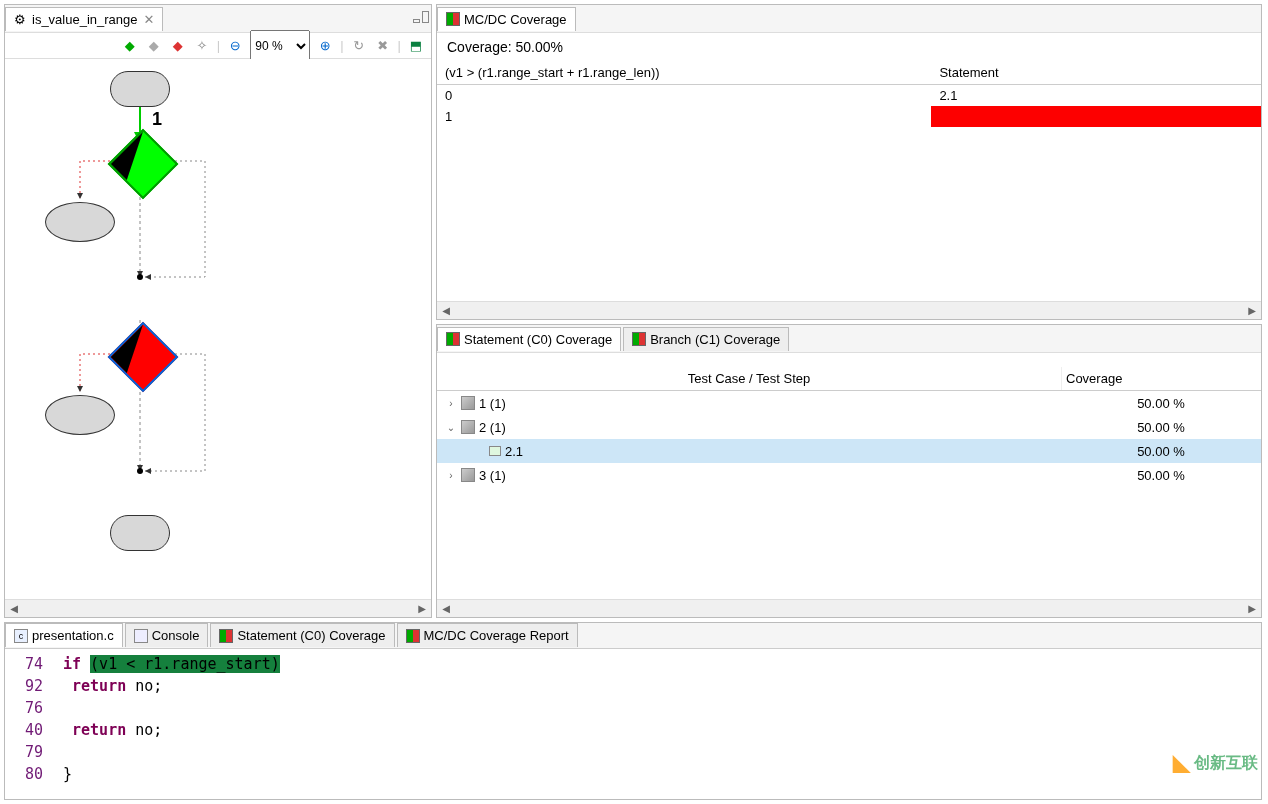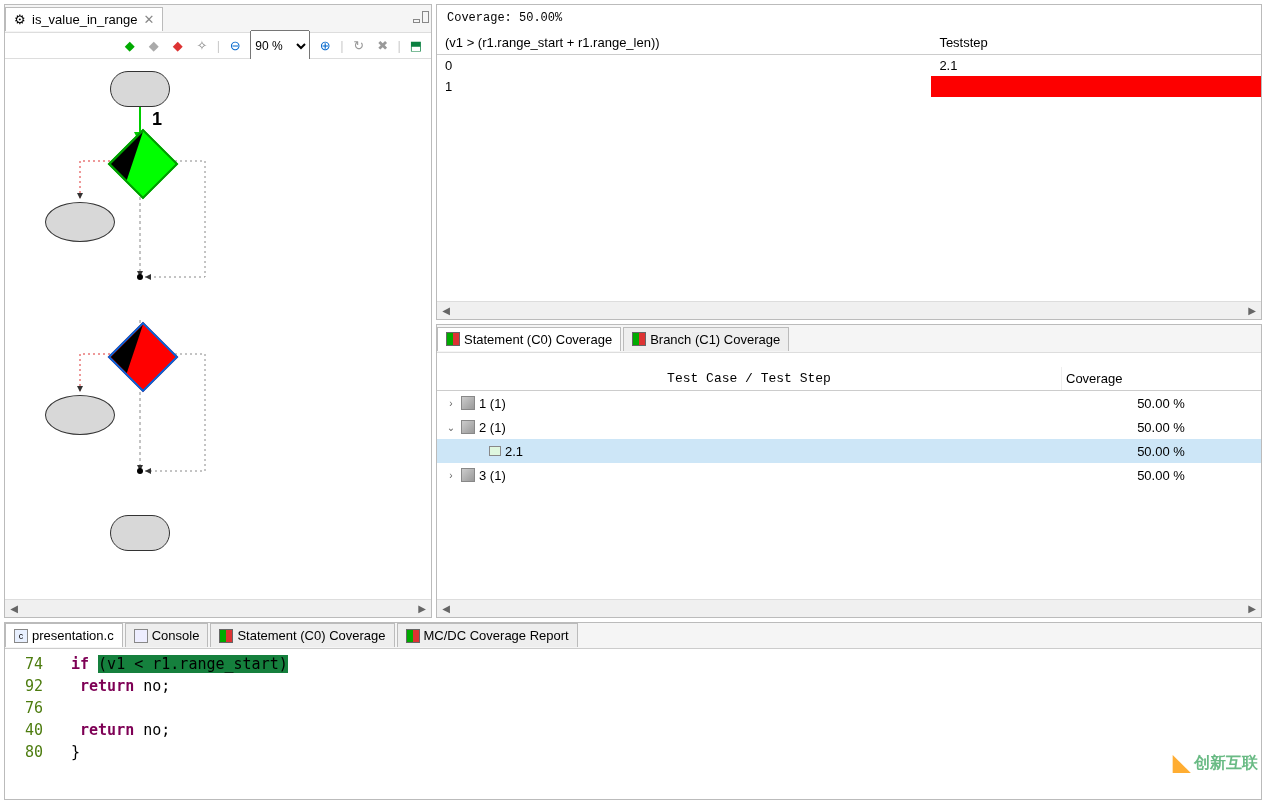--- a/index.html
+++ b/index.html
@@ -9,38 +9,38 @@
 .tab { display: inline-flex; align-items: center; padding: 3px 8px; background: #fff; border: 1px solid #bbb; border-bottom: none; margin-right: 2px; font-size: 13px; height: 24px; }
 .tab.inactive { background: #eee; }
 .icon { width: 14px; height: 14px; display: inline-block; margin-right: 4px; }
 .toolbar { display: flex; align-items: center; gap: 6px; padding: 2px 6px; height: 26px; border-bottom: 1px solid #ddd; }
 .tool-btn { width: 18px; height: 18px; display: inline-flex; align-items: center; justify-content: center; cursor: pointer; }
 select.zoom { font-size: 12px; width: 60px; height: 32px; }
 .flow-canvas { position: relative; width: 100%; height: calc(100% - 72px); background: #fff; }
 .node-term { width: 60px; height: 36px; border: 1px solid #333; background: #d8d8d8; border-radius: 18px; position: absolute; }
 .node-diamond { width: 50px; height: 50px; transform: rotate(45deg); position: absolute; border: 2px solid; }
 .node-ellipse { width: 70px; height: 40px; border: 1px solid #333; background: #d8d8d8; border-radius: 50%; position: absolute; }
-.coverage-label { font-size: 12px; padding: 6px 10px; font-family: Liberation Mono, monospace; }
+.coverage-label { font-size: 14px; padding: 6px 10px; }
 .table { width: 100%; border-collapse: collapse; }
 .table th { text-align: left; font-weight: normal; padding: 4px 8px; border-bottom: 1px solid #ccc; }
 .table td { padding: 3px 8px; }
 .row-red { background: #fd0000; }
 .tree-row { display: flex; align-items: center; height: 24px; }
 .tree-row .col1 { flex: 1; padding-left: 8px; display: flex; align-items: center; gap: 4px; }
 .tree-row .col2 { width: 200px; text-align: center; }
 .tree-header { display: flex; border-bottom: 1px solid #ccc; }
-.tree-header .col1 { flex: 1; text-align: center; padding: 4px; font-family: Liberation Mono, monospace; }
+.tree-header .col1 { flex: 1; text-align: center; padding: 4px; }
 .tree-header .col2 { width: 200px; text-align: left; padding: 4px; border-left: 1px solid #eee; }
 .selected-row { background: #cde6f7; }
 .twist { width: 12px; height: 12px; display: inline-flex; align-items: center; justify-content: center; font-size: 10px; color: #666; }
 .cube { width: 14px; height: 14px; display: inline-block; background: linear-gradient(135deg,#ccc 0%,#999 100%); border:1px solid #888; }
 .sub-icon { width: 12px; height: 10px; display: inline-block; border: 1px solid #888; background:#dff7df; }
 .bottom-tabs { display: flex; height: 26px; border-bottom: 1px solid #ccc; background:#f5f5f5; }
 .code { font-family: Consolas, monospace; font-size: 15px; padding: 2px 0; }
-.code .ln { display: inline-block; width: 30px; text-align: right; color: #4d7c0f; margin-right: 28px; }
+.code .ln { display: inline-block; width: 30px; text-align: right; color: #701a75; margin-right: 20px; }
 .kw { color: #7e0055; font-weight: bold; }
 .hl-green { background: #15803d; }
 .hl-red { background: #f9c6c6; }
 .min-restore { width: 16px; height: 16px; margin-left: auto; margin-right: 2px; display:flex; gap:2px; }
 .scrollbar-h { position: absolute; bottom: 0; left: 0; right: 0; height: 18px; background: #f0f0f0; border-top:1px solid #ddd; display:flex; align-items:center; }
 .sb-arrow { width:18px; height:18px; display:flex; align-items:center; justify-content:center; color:#666; font-size:10px; }
 .watermark { position:absolute; right:10px; bottom:28px; font-size:16px; font-weight:bold; color:#4a6; display:flex; align-items:center; gap:4px; opacity:0.8; }
 </style>
 </head>
 <body>
@@ -108,26 +108,32 @@
     <div class="node-ellipse" style="left:40px; top:336px;"></div>
     <div class="node-term" style="left:105px; top:456px;"></div>
   </div>
   <div class="scrollbar-h">
     <span class="sb-arrow">◀</span>
     <span class="sb-arrow" style="margin-left:auto;">▶</span>
   </div>
 </div>
 
 <div class="pane" style="left:436px; top:4px; width:826px; height:316px;">
+  <div class="titlebar">
+    <div class="tab">
+      <span class="icon" style="background:linear-gradient(to right,#0a0 50%,#d33 50%);border:1px solid #666;"></span>
+      <span>MC/DC Coverage</span>
+    </div>
+  </div>
   <div class="coverage-label">Coverage:  50.00%</div>
   <table class="table">
     <tbody>
         <tr>
       <th style="width:60%;">(v1 &gt; (r1.range_start + r1.range_len))</th>
-      <th>Teststep</th>
+      <th>Statement</th>
     </tr>
     </tbody>
       <tbody id="mcdc-rows">
         <tr>
           <td>0</td>
           <td>2.1</td>
         </tr>
         <tr>
           <td>1</td>
           <td class="row-red"></td>
@@ -213,20 +219,21 @@
     <div class="tab inactive">
       <span class="icon" style="background:linear-gradient(to right,#0a0 50%,#d33 50%);border:1px solid #666;"></span>
       <span>MC/DC Coverage Report</span>
     </div>
   </div>
   <div id="code-lines" style="padding:4px 8px;">
       <div class="code"><span class="ln">74</span><span class="kw">if </span><span class="hl-green">(v1 &lt; r1.range_start)</span></div>
       <div class="code"><span class="ln">92</span><span class="kw">    return</span><span> no;</span></div>
       <div class="code"><span class="ln">76</span><span></span></div>
       <div class="code"><span class="ln">40</span><span class="kw">    return</span><span> no;</span></div>
+      <div class="code"><span class="ln">79</span><span></span></div>
       <div class="code"><span class="ln">80</span><span>}</span></div>
     </div>
 </div>
 
 <div class="watermark">
   <span style="color:#f90;font-size:22px;">◣</span>
   <span>创新互联</span>
 </div>
 
 </body></html>

